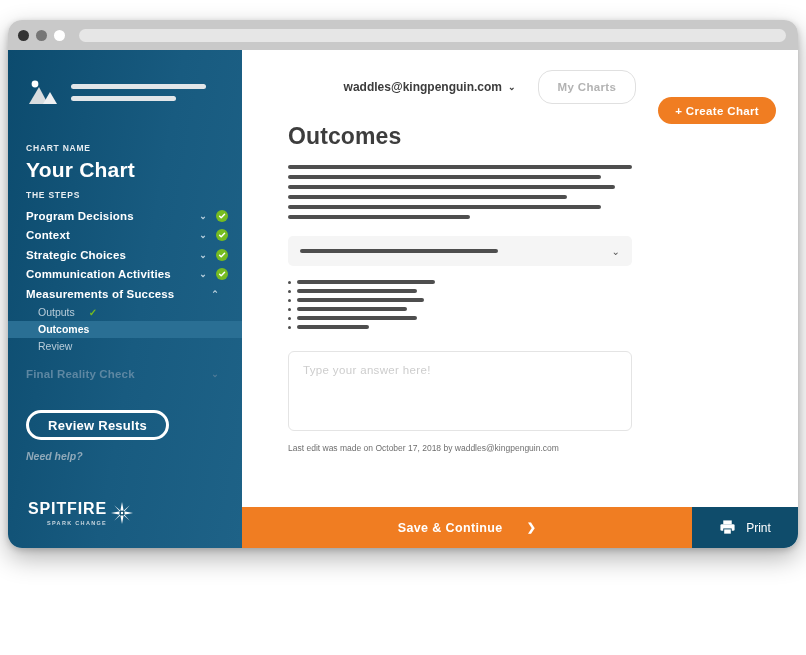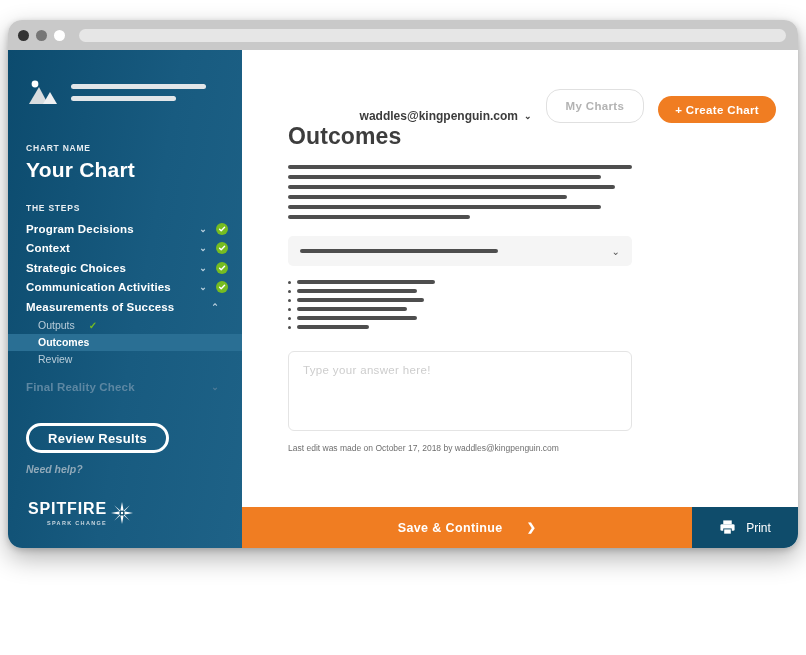--- a/index.html
+++ b/index.html
@@ -80,21 +80,21 @@
   }
   .chart-name-label { margin-top: 36px; }
   .chart-title {
     padding: 0 18px;
     font-size: 21px;
     font-weight: bold;
     letter-spacing: 0.01em;
     color: #ffffff;
     margin-top: 5px;
   }
-  .steps-label { margin-top: 21px; }
+  .steps-label { margin-top: 8px; }
 
   .nav { margin-top: 6px; }
   .nav-item {
     display: flex;
     align-items: center;
     padding: 0 14px 0 18px;
     height: 19.5px;
     font-size: 11.5px;
     font-weight: bold;
     color: #ffffff;
@@ -181,24 +181,24 @@
     flex: 1;
     background: #ffffff;
     position: relative;
     display: flex;
     flex-direction: column;
   }
 
   .topbar {
     height: 73px;
     display: flex;
-    align-items: flex-end;
+    align-items: center;
     justify-content: flex-end;
     padding: 0 22px 0 0;
-    gap: 14px;
+    gap: 22px;
   }
   .account {
     display: flex; align-items: center; gap: 6px;
     font-size: 12px; font-weight: bold; color: #3c3c3c;
     cursor: pointer;
   }
   .account .chev { font-size: 9px; color: #3c3c3c; }
   .pill-btn {
     height: 27px;
     border-radius: 14px;

